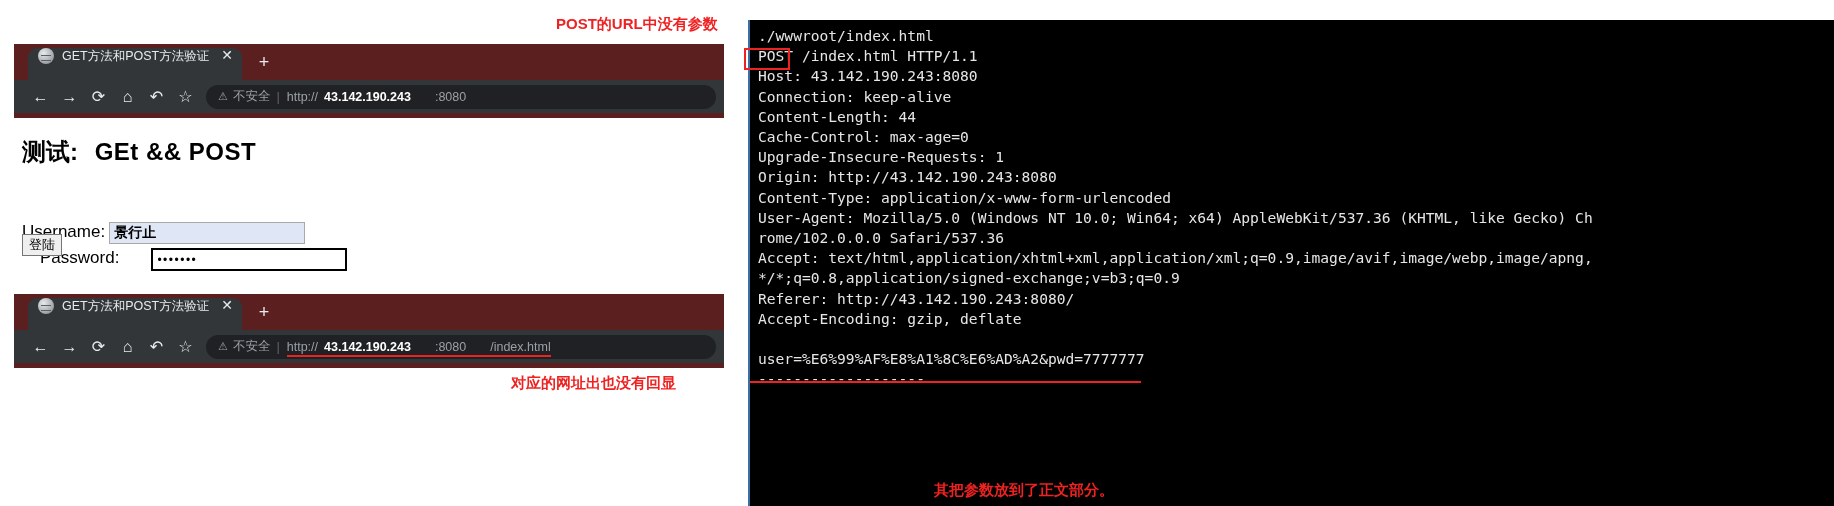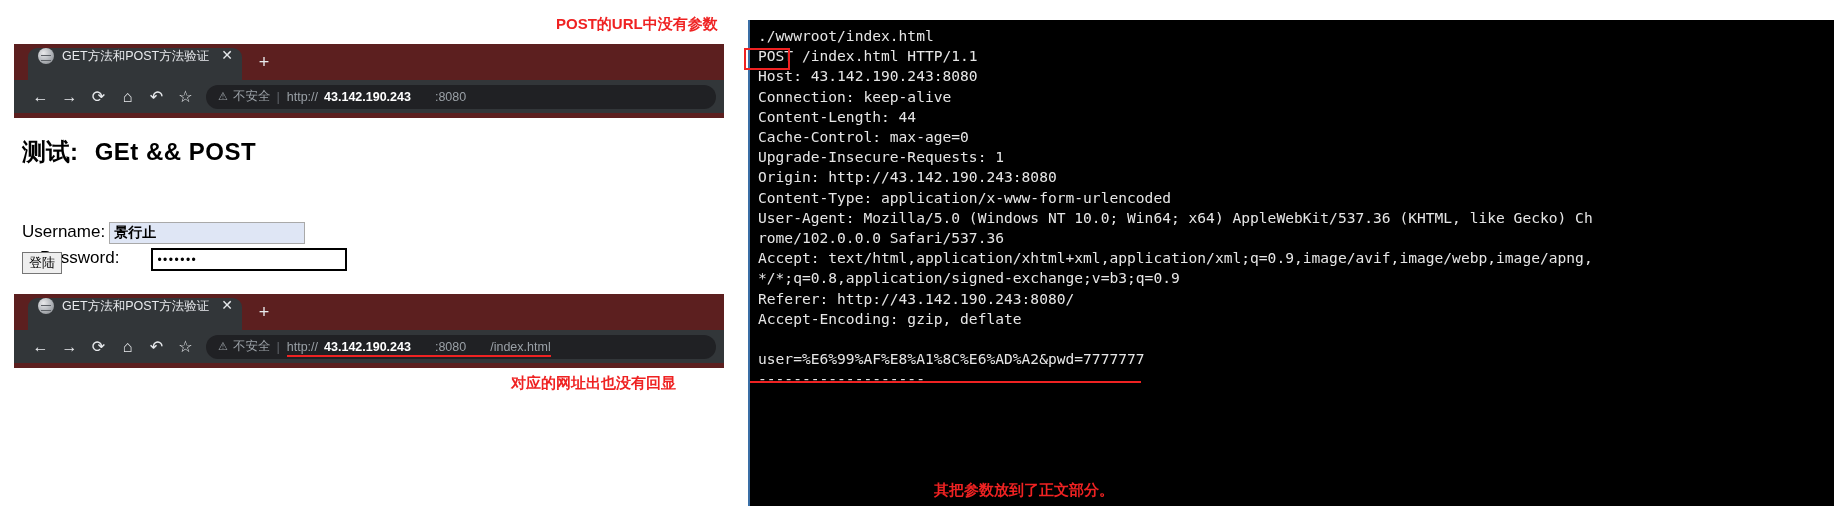--- a/index.html
+++ b/index.html
@@ -182,21 +182,21 @@
   }
   .field.password {
     border: 2px solid #000000;
     height: 23px;
     letter-spacing: 1.5px;
     font-size: 12px;
   }
   .login-btn {
     position: absolute;
     left: 22px;
-    top: 252px;
+    top: 234px;
     border: 1px solid #767676;
     background: #efefef;
     color: #000;
     font-size: 13px;
     padding: 3px 6px;
     line-height: 1.1;
   }
 
   
   .terminal {

